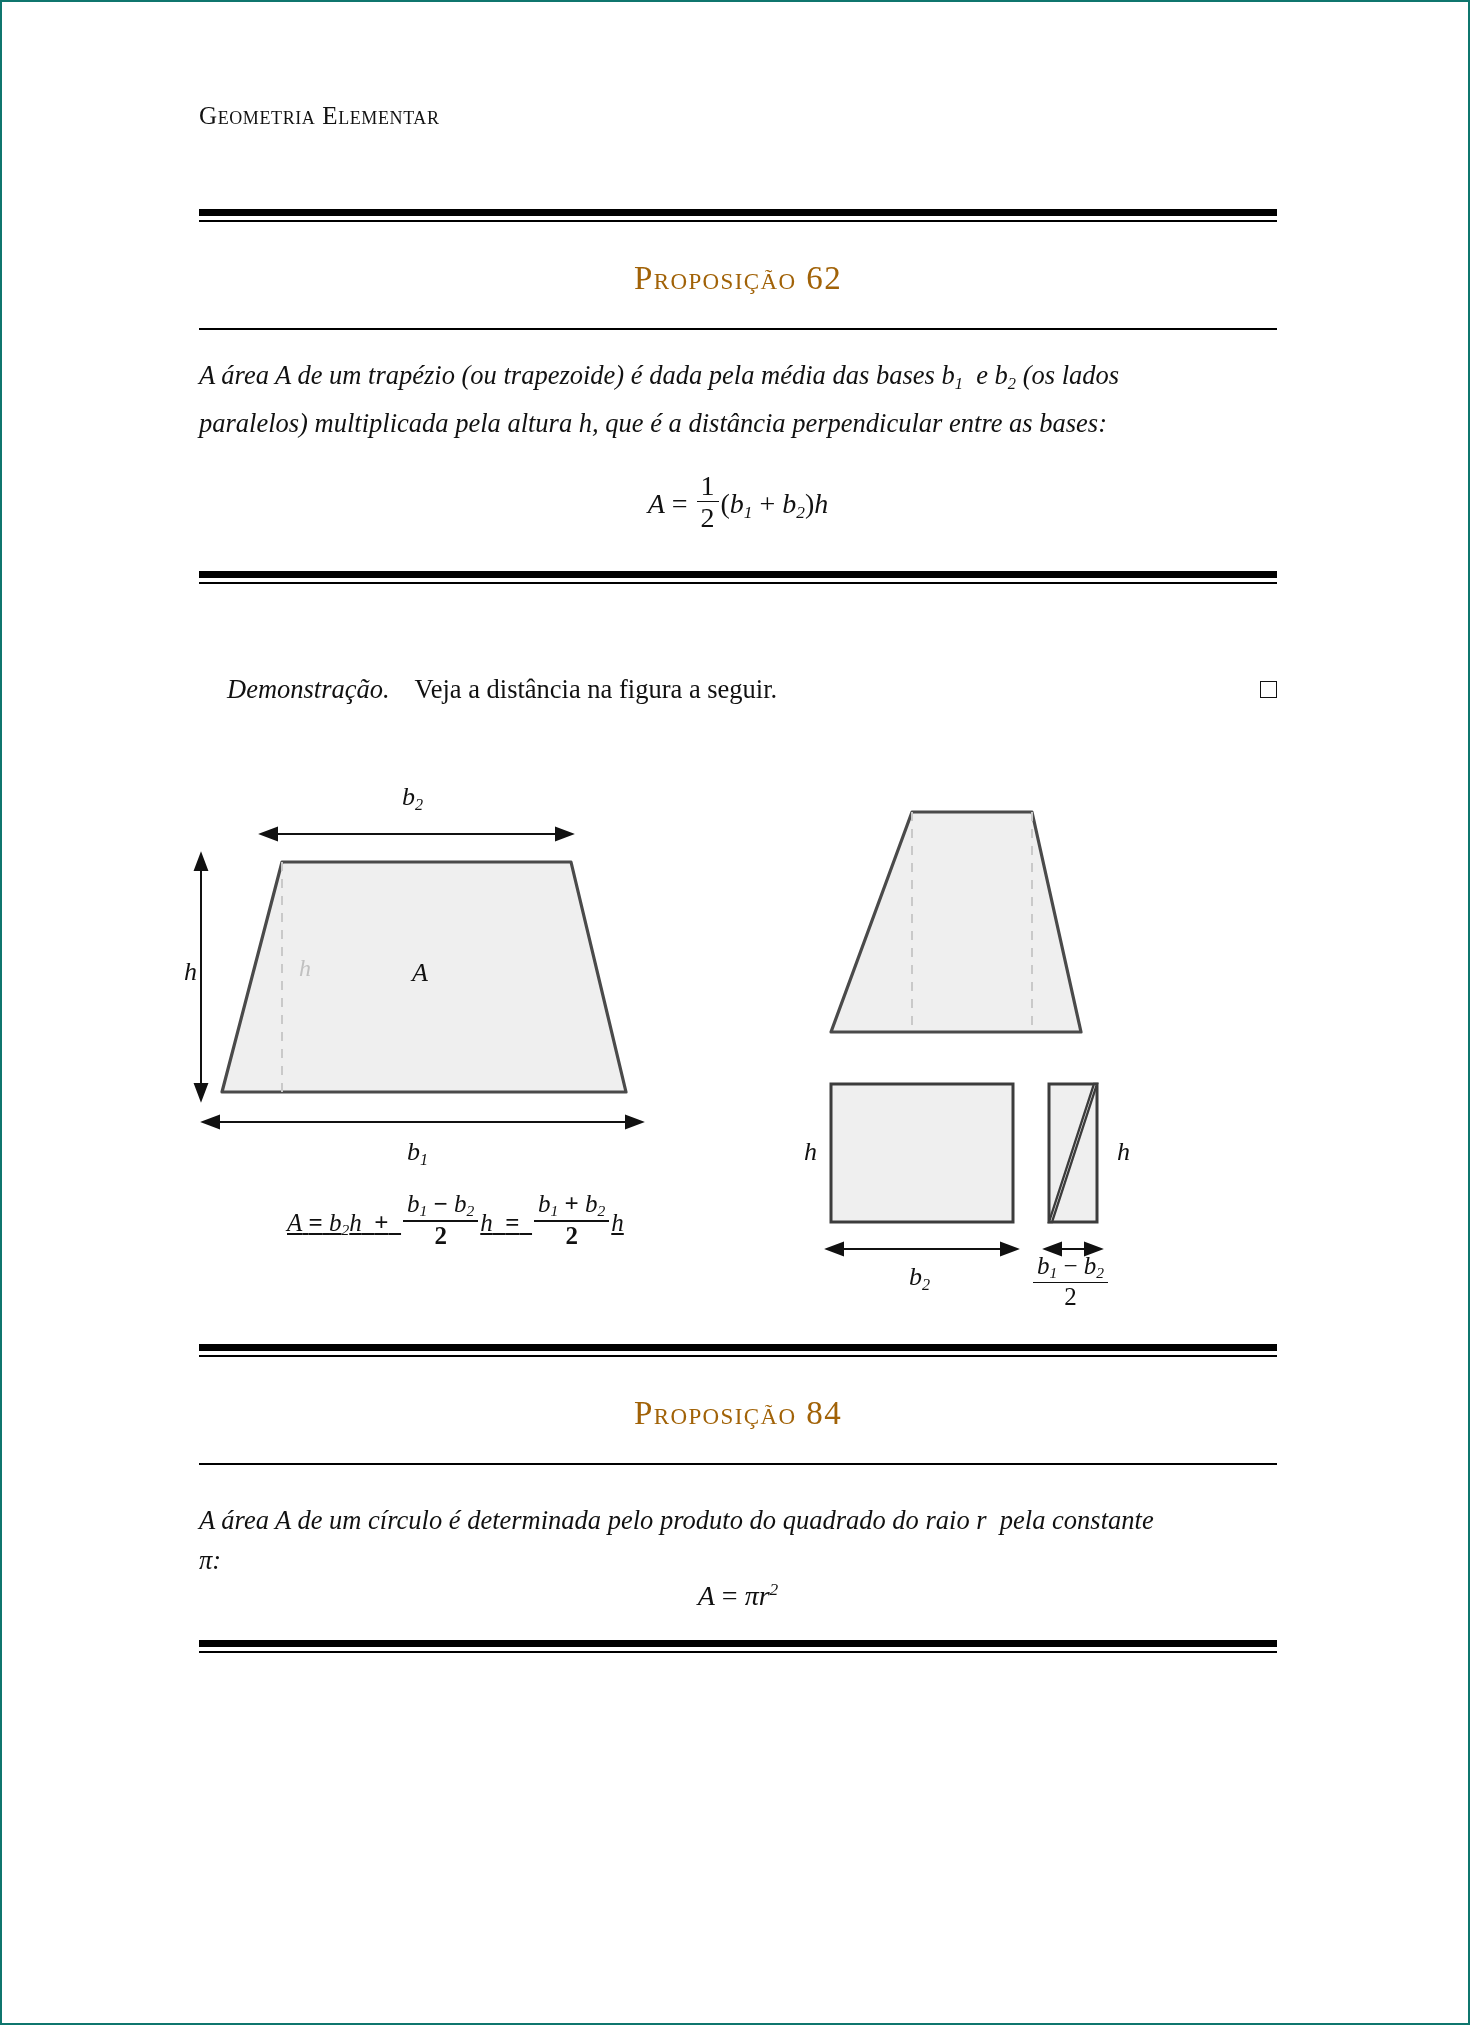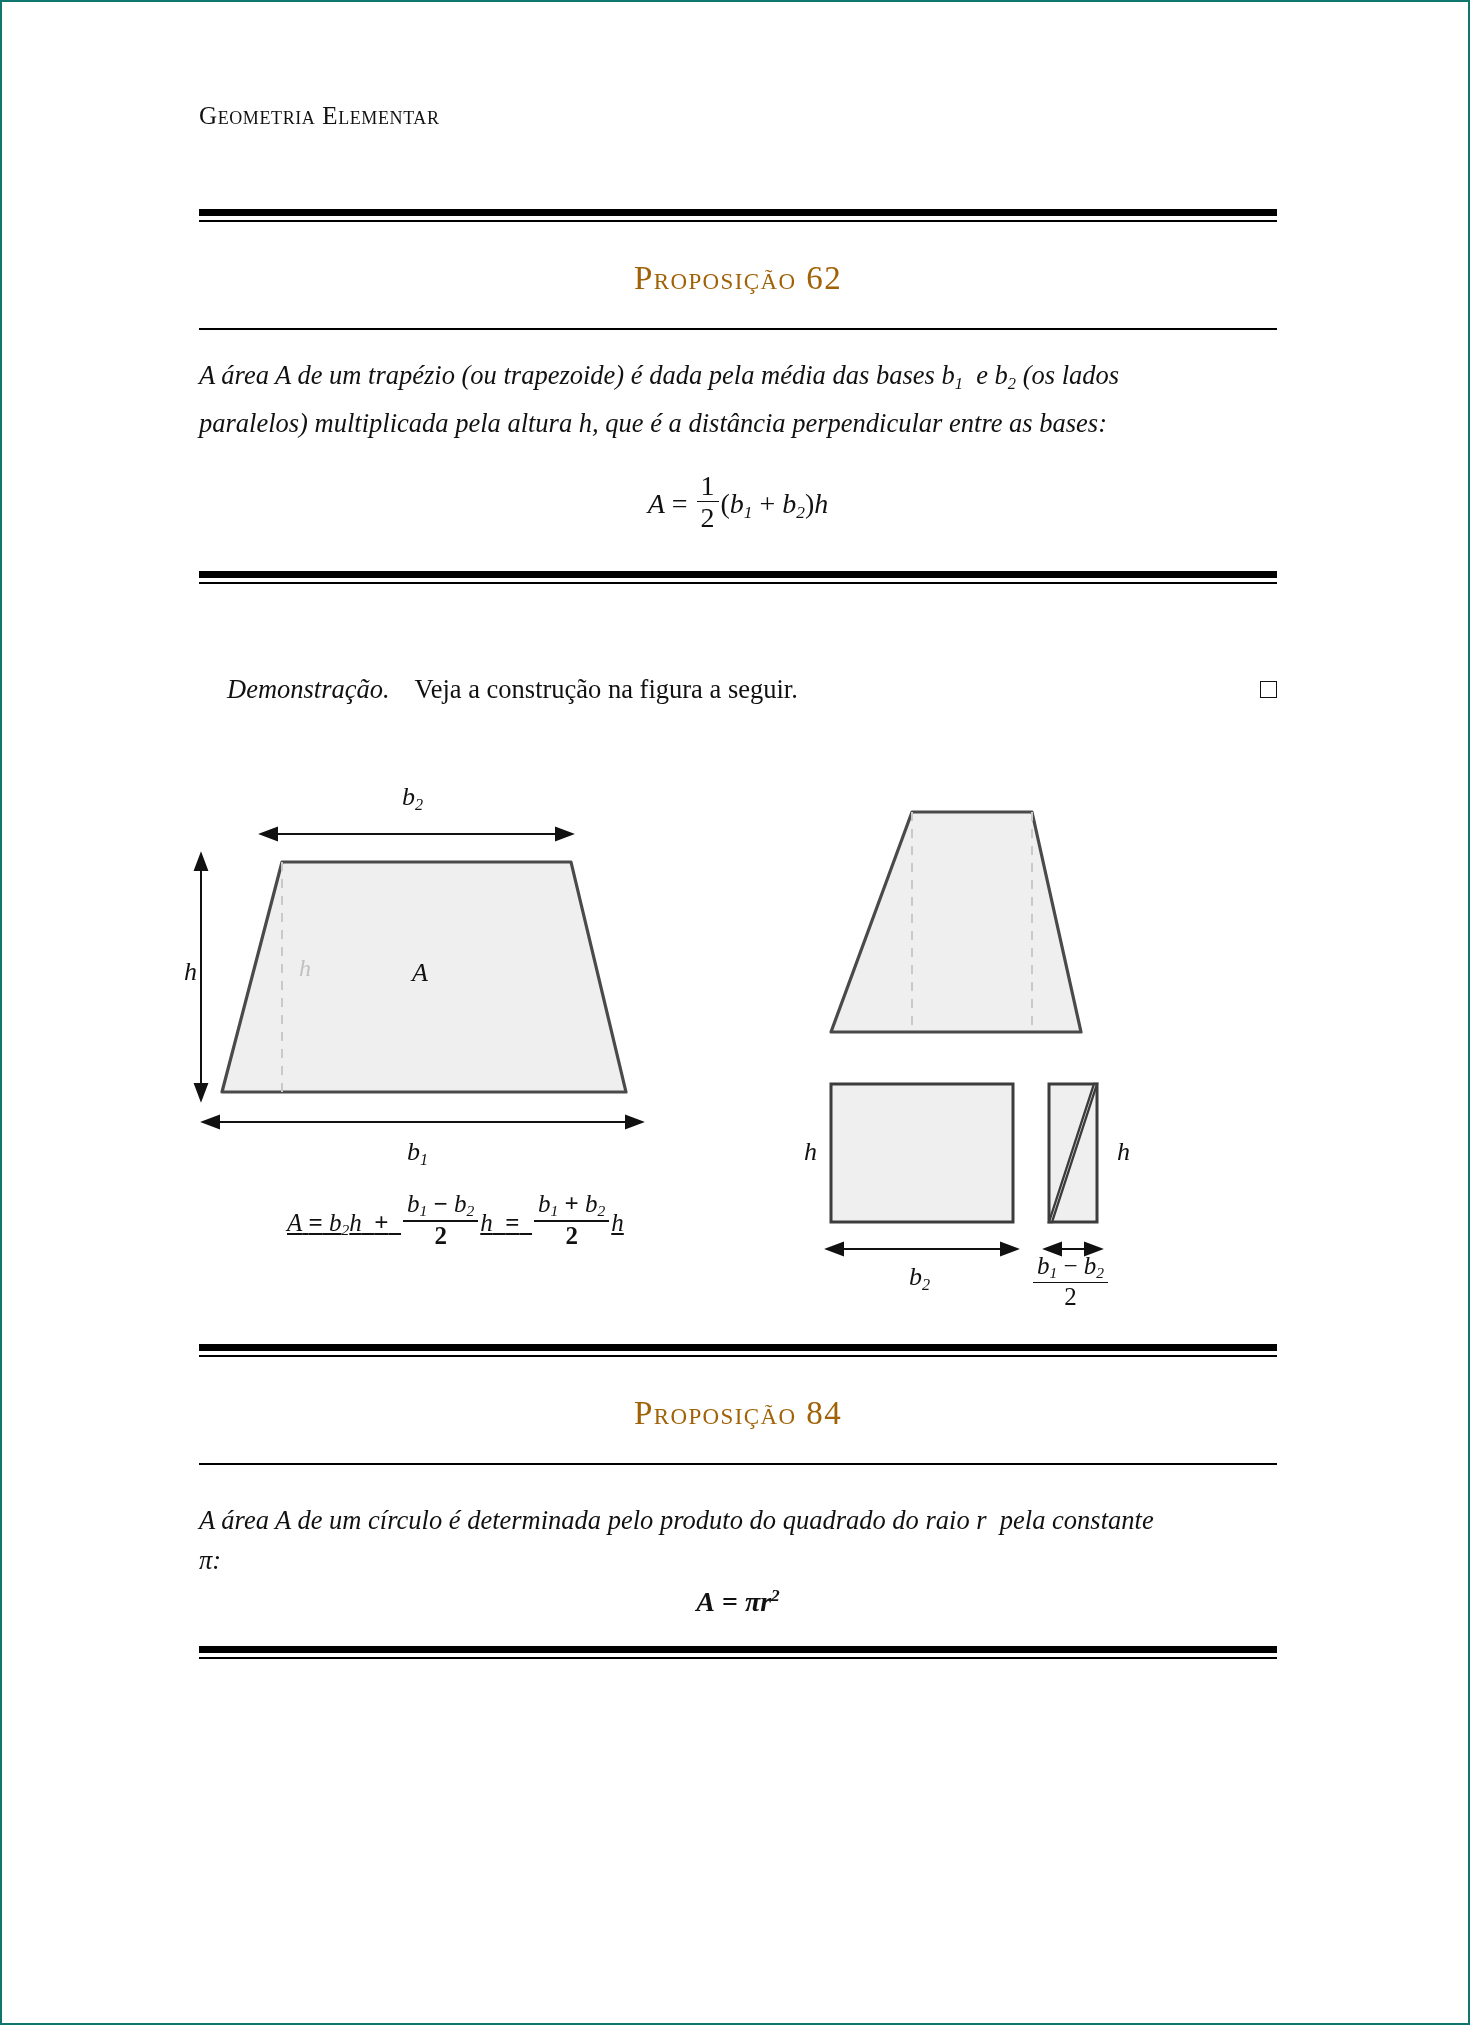--- a/index.html
+++ b/index.html
@@ -121,21 +121,21 @@
       </div>
 
       <div style="margin-top:37px;" class="rule-thick"></div>
       <div class="rule-gap4"></div>
       <div class="rule-thin"></div>
     </div>
 
     <div class="demo-line" style="position:absolute; left:0; top:672px; width:1078px;">
       <span class="it">Demonstração.</span>
       <span style="display:inline-block;width:12px"></span>
-      <span>Veja a construção na figura a seguir.</span>
+      <span>Veja a distância na figura a seguir.</span>
       <span class="qed"></span>
     </div>
 
     <div class="figure" style="position:absolute; left:-40px; top:760px; width:1120px;">
 
       <svg width="1120" height="545" viewBox="0 0 1120 545">
 
         <g stroke="#111" stroke-width="2" fill="#111">
           <line x1="42" y1="100" x2="42" y2="330"></line>
           <polygon points="42,92 36,108 48,108"></polygon>
@@ -218,21 +218,21 @@
 
       <div style="margin-top:31px;" class="rule-hair"></div>
 
       <div class="prop-body" style="margin-top:35px;">
         <div>
           A área A de um círculo é determinada pelo produto do quadrado do raio <span class="mi">r</span>&nbsp; pela constante
         </div>
         <div>π:</div>
       </div>
 
-      <div class="display-math" style="margin-top:6px;font-weight:bold;">
+      <div class="display-math" style="">
         <span class="mi">A</span>&nbsp;<span class="mn">=</span>&nbsp;<span class="mi">π</span><span class="mi">r<sup class="m mn">2</sup></span>
       </div>
 
       <div style="margin-top:28px;" class="rule-thick"></div>
       <div class="rule-gap4"></div>
       <div class="rule-thin"></div>
     </div>
 
   </div>
 </div>

